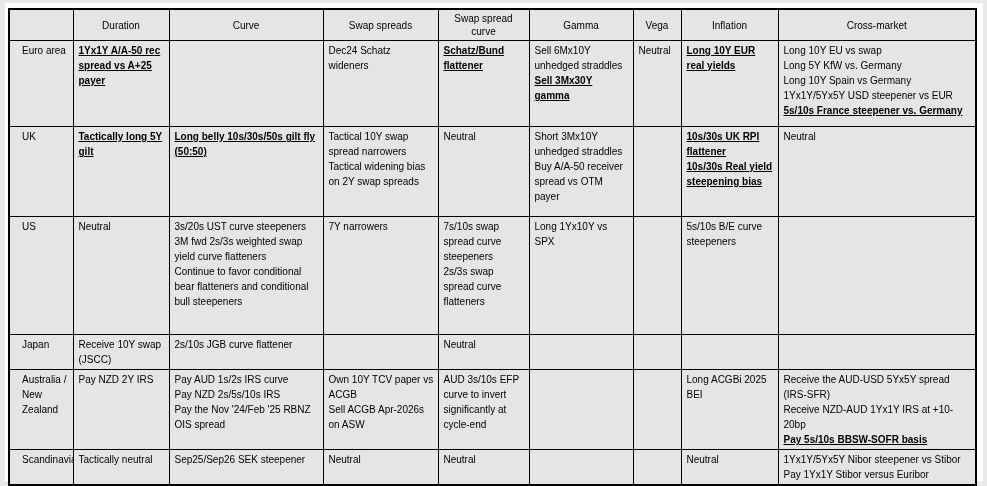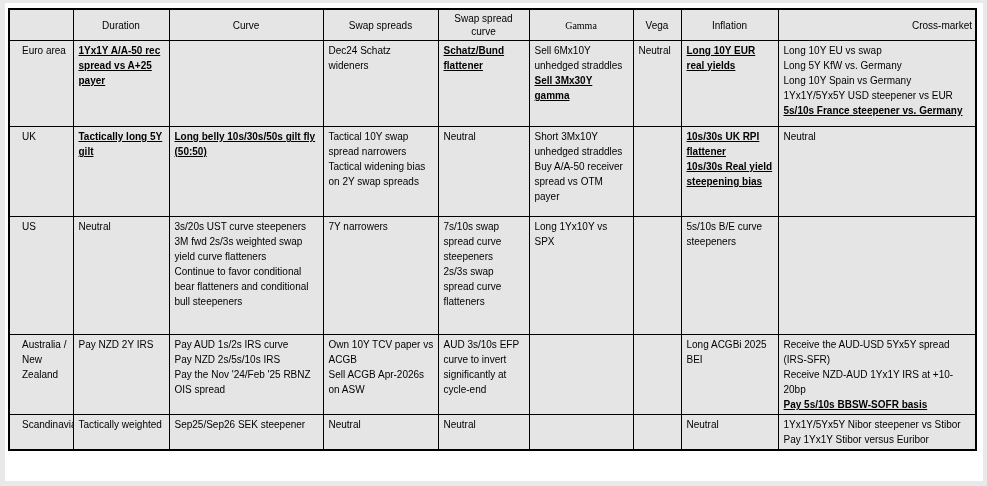--- a/index.html
+++ b/index.html
@@ -36,24 +36,24 @@
     padding: 2px 3px;
   }
   tbody th { text-align: left; padding-left: 12px; }
   .em { font-weight: bold; text-decoration: underline; }
   
   .col-0 { width: 64px; }
   .col-1 { width: 96px; }
   .col-2 { width: 154px; }
   .col-3 { width: 115px; }
   .col-4 { width: 91px; }
-  .col-5 { width: 104px; font-family: Liberation Serif, serif; }
+  .col-5 { width: 104px; }
   .col-6 { width: 48px; }
   .col-7 { width: 97px; margin-top: 20px; }
-  .col-8 { width: 198px; text-align: right; }
+  .col-8 { width: 198px; }
   
   .row-0 > th, .row-0 > td { height: 86px; }
   .row-1 > th, .row-1 > td { height: 90px; }
   .row-2 > th, .row-2 > td { height: 118px; }
   .row-3 > th, .row-3 > td { height: 31px; }
   .row-4 > th, .row-4 > td { height: 75px; }
   .row-5 > th, .row-5 > td { height: 31px; }
 </style>
 </head>
 <body>
@@ -151,20 +151,37 @@
           </td>
           <td>
             <div>Long 1Yx10Y vs SPX</div>
           </td>
           <td></td>
           <td>
             <div>5s/10s B/E curve steepeners</div>
           </td>
           <td></td>
         </tr>
+        <tr class="row-3">
+          <th scope="row">Japan</th>
+          <td>
+            <div>Receive 10Y swap (JSCC)</div>
+          </td>
+          <td>
+            <div>2s/10s JGB curve flattener</div>
+          </td>
+          <td></td>
+          <td>
+            <div>Neutral</div>
+          </td>
+          <td></td>
+          <td></td>
+          <td></td>
+          <td></td>
+        </tr>
         <tr class="row-4">
           <th scope="row">Australia / New Zealand</th>
           <td>
             <div>Pay NZD 2Y IRS</div>
           </td>
           <td>
             <div>Pay AUD 1s/2s IRS curve</div>
             <div>Pay NZD 2s/5s/10s IRS</div>
             <div>Pay the Nov '24/Feb '25 RBNZ OIS spread</div>
           </td>
@@ -182,21 +199,21 @@
           </td>
           <td>
             <div>Receive the AUD-USD 5Yx5Y spread (IRS-SFR)</div>
             <div>Receive NZD-AUD 1Yx1Y IRS at +10-20bp</div>
             <div class="em">Pay 5s/10s BBSW-SOFR basis</div>
           </td>
         </tr>
         <tr class="row-5">
           <th scope="row">Scandinavia</th>
           <td>
-            <div>Tactically weighted</div>
+            <div>Tactically neutral</div>
           </td>
           <td>
             <div>Sep25/Sep26 SEK steepener</div>
           </td>
           <td>
             <div>Neutral</div>
           </td>
           <td>
             <div>Neutral</div>
           </td>

